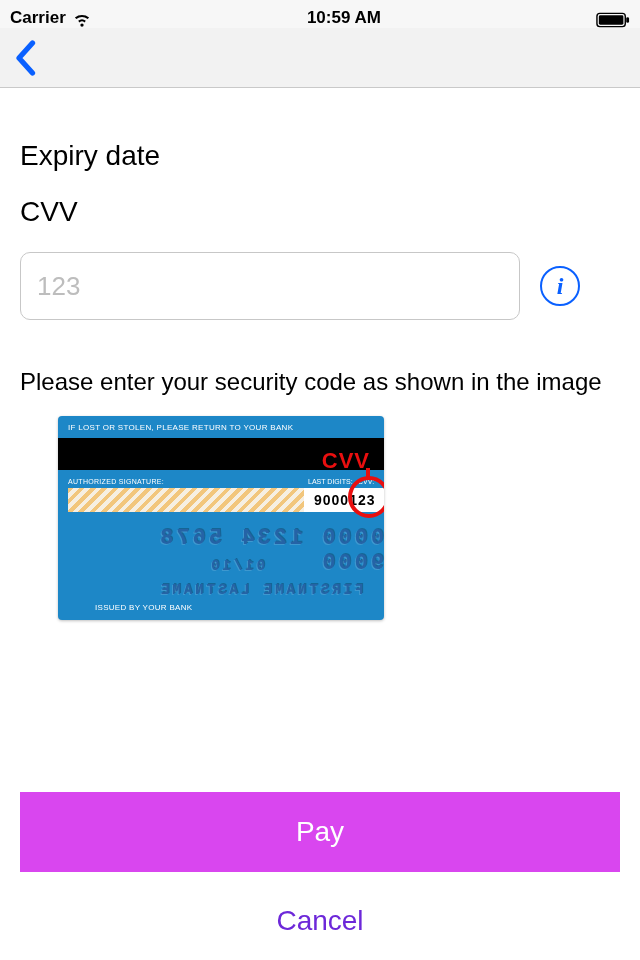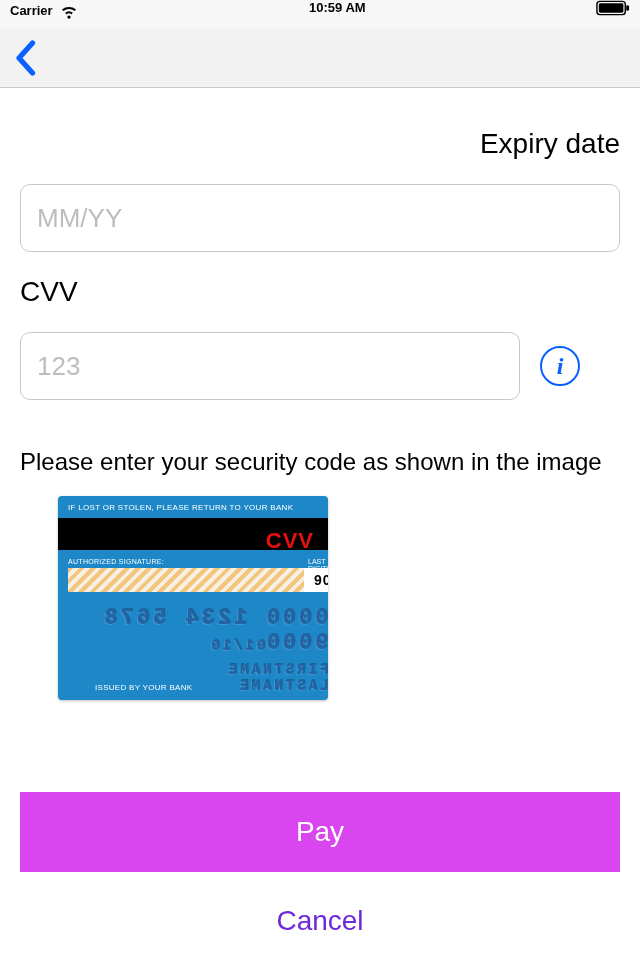--- a/index.html
+++ b/index.html
@@ -8,24 +8,24 @@
       height: 960px;
       font-family: -apple-system, "Helvetica Neue", Arial, sans-serif;
       background: #fff;
       overflow: hidden;
       position: relative;
     }
     
     .status-bar {
       height: 28px;
       display: flex;
-      align-items: flex-start;
+      align-items: flex-end;
       justify-content: space-between;
       padding: 0 10px;
-      font-size: 13px;
+      font-size: 17px;
       font-weight: 600;
       background: #f7f7f7;
     }
     .status-left { display: flex; align-items: center; gap: 6px; }
     .wifi-icon svg { width: 20px; height: 20px; display: block; }
     .status-time { font-weight: 700; }
     .battery-icon svg { width: 34px; height: 16px; display: block; }
 
     
     .nav-bar {
@@ -60,21 +60,21 @@
     .content {
       padding: 20px 20px 0 20px;
     }
     .label {
       font-size: 28px;
       font-weight: 400;
       color: #000;
       margin-top: 24px;
       margin-bottom: 24px;
     }
-    .label:first-child { margin-top: 20px; text-align: right; }
+    .label:first-child { margin-top: 32px; }
 
     .input-row {
       display: flex;
       align-items: center;
       gap: 20px;
     }
     input.field {
       border: 1px solid #c7c7c7;
       border-radius: 10px;
       height: 68px;
@@ -96,21 +96,21 @@
 
     .hint {
       font-size: 24px;
       color: #000;
       margin-top: 48px;
       margin-bottom: 20px;
     }
 
     
     .card-illustration {
-      width: 270px;
+      width: 326px;
       height: 204px;
       background: #1d87c7;
       border-radius: 4px;
       margin-left: 38px;
       position: relative;
       color: #fff;
       overflow: hidden;
       box-shadow: 0 1px 3px rgba(0,0,0,.25);
     }
     .card-top-text {
@@ -203,21 +203,20 @@
 <div class="nav-bar">
   <div class="back-btn">
     <svg viewBox="0 0 14 24">
         <polyline points="12,2 3,12 12,22" fill="none" stroke="#0a60ff" stroke-width="3.5" stroke-linecap="round" stroke-linejoin="round"></polyline>
       </svg>
   </div>
 </div>
 
 <div class="content">
   <div class="label">Expiry date</div>
-  <input class="field" type="text" placeholder="MM/YY" style="">
 
   <div class="label">CVV</div>
   <div class="input-row">
     <input class="field cvv-input" type="text" placeholder="123" style="">
     <div class="info-btn">
       <span>i</span>
     </div>
   </div>
 
   <div class="hint">Please enter your security code as shown in the image</div>

